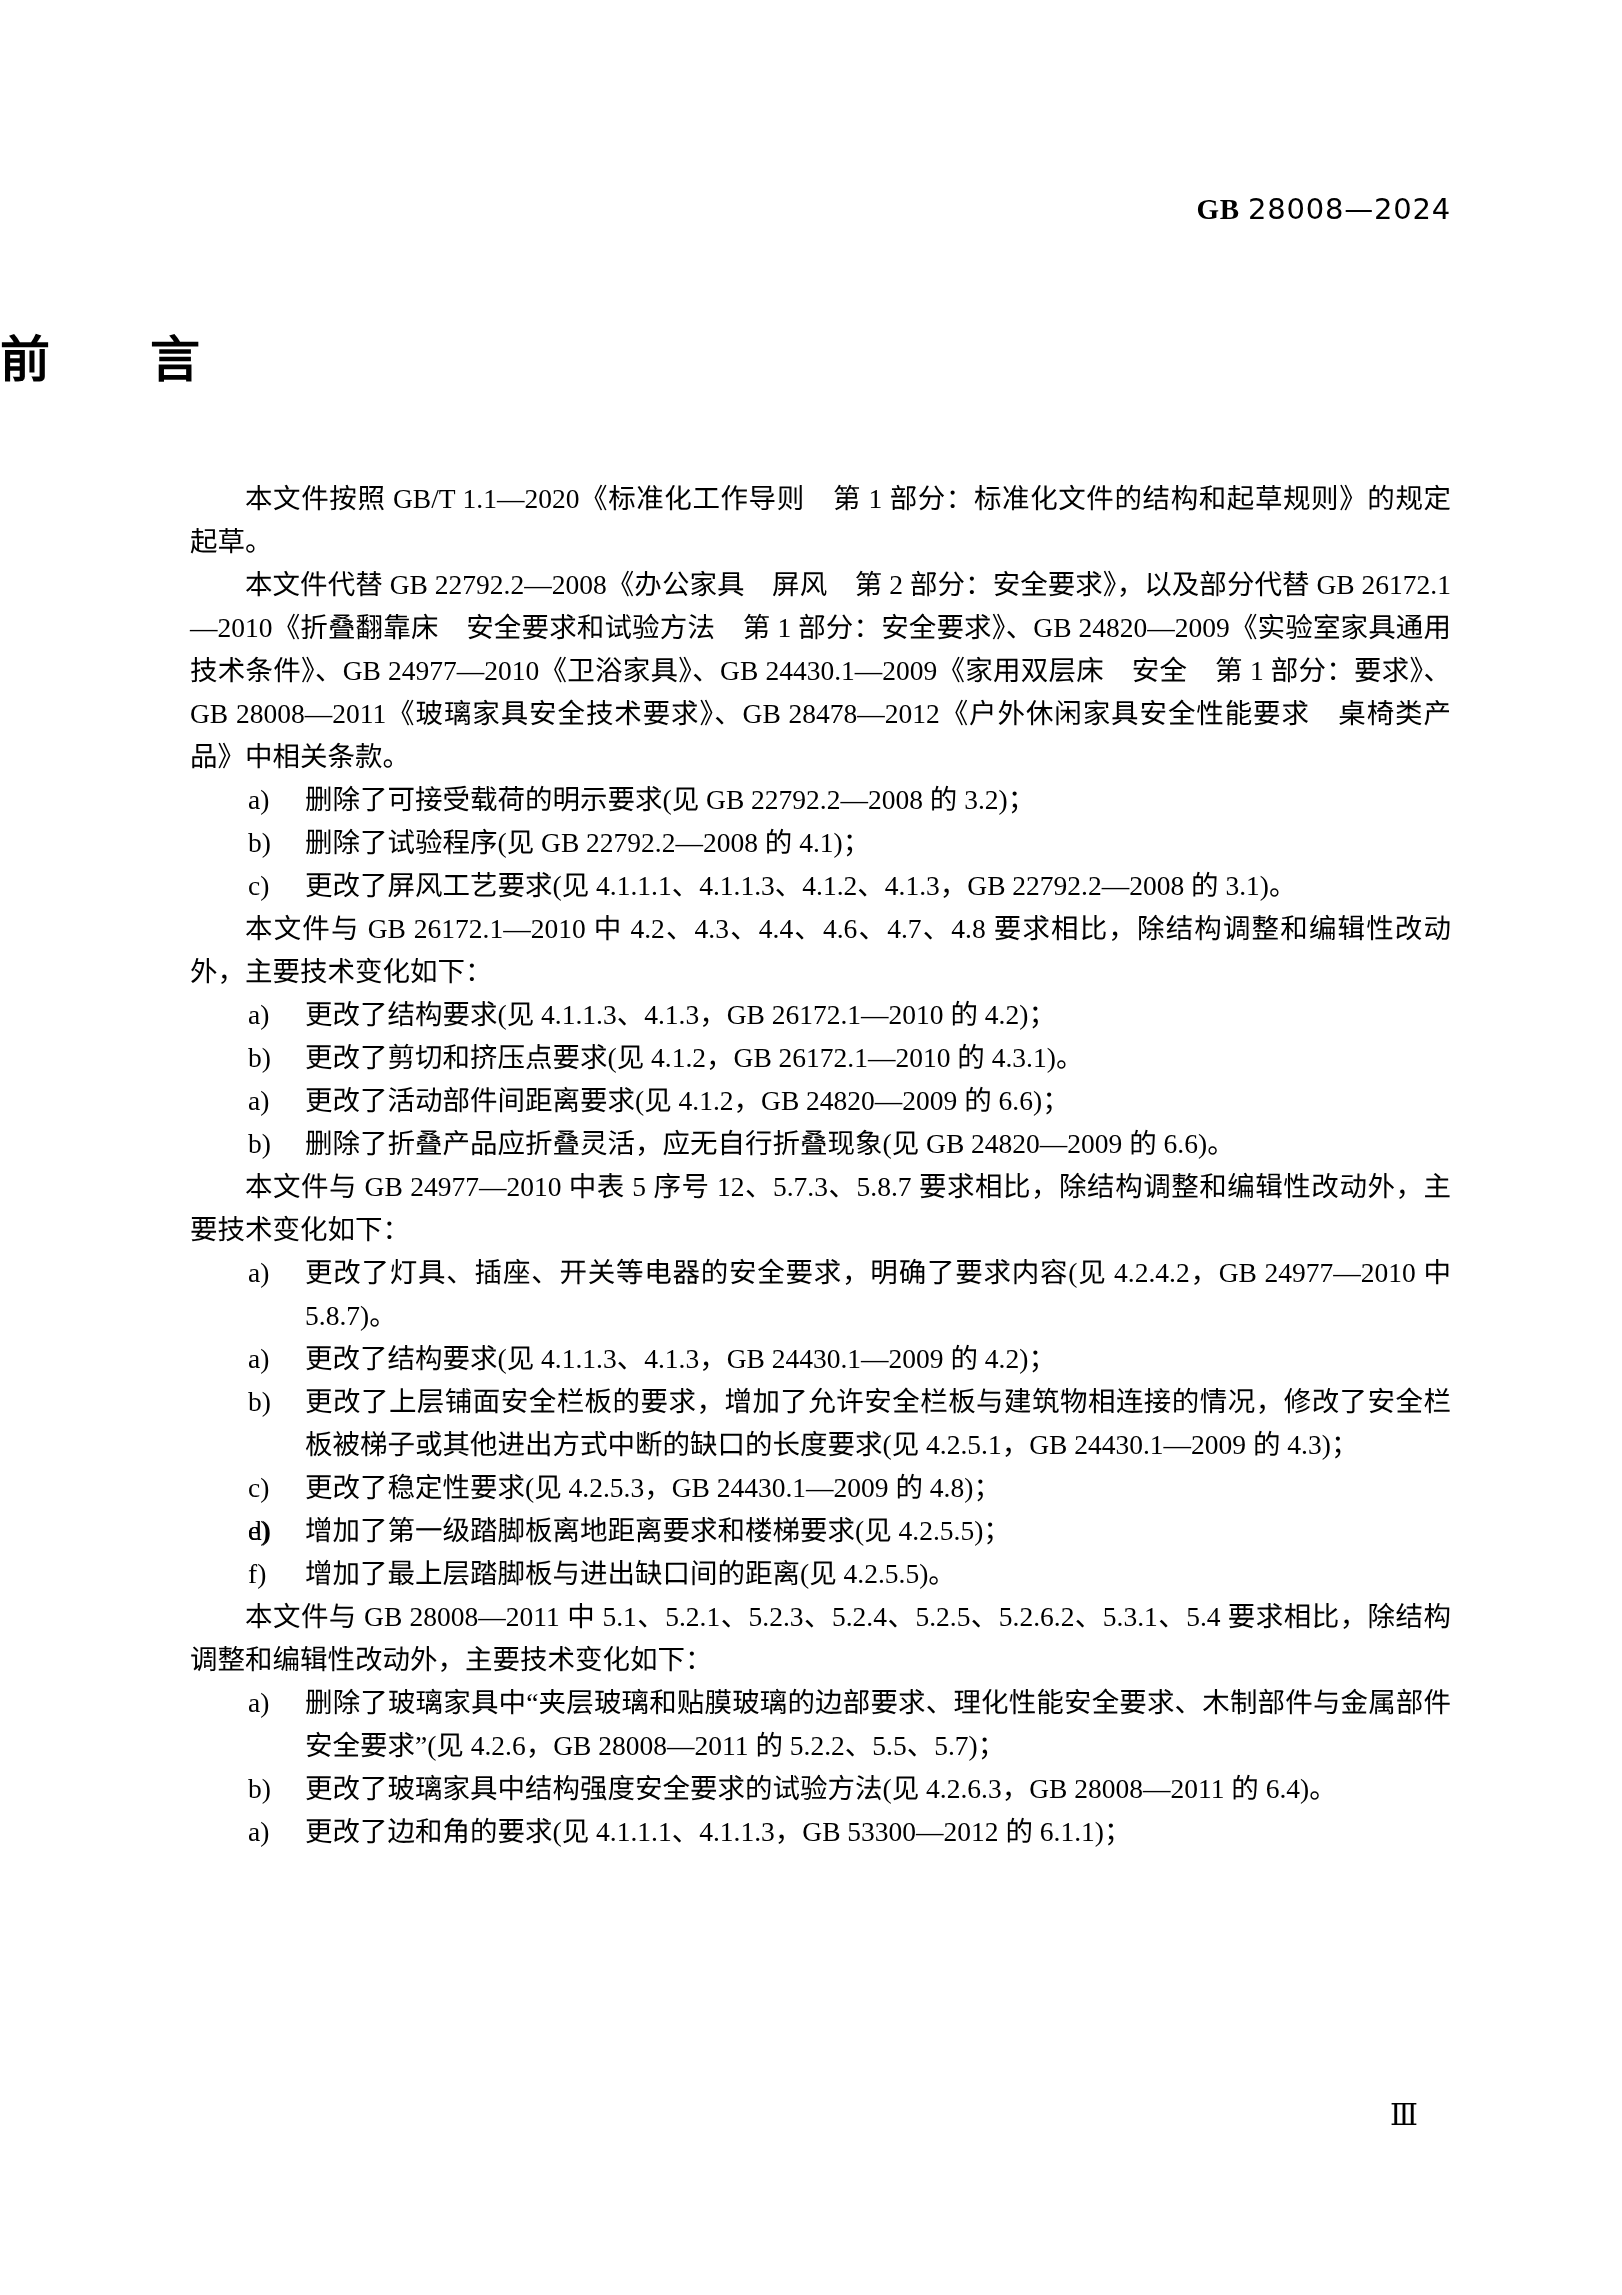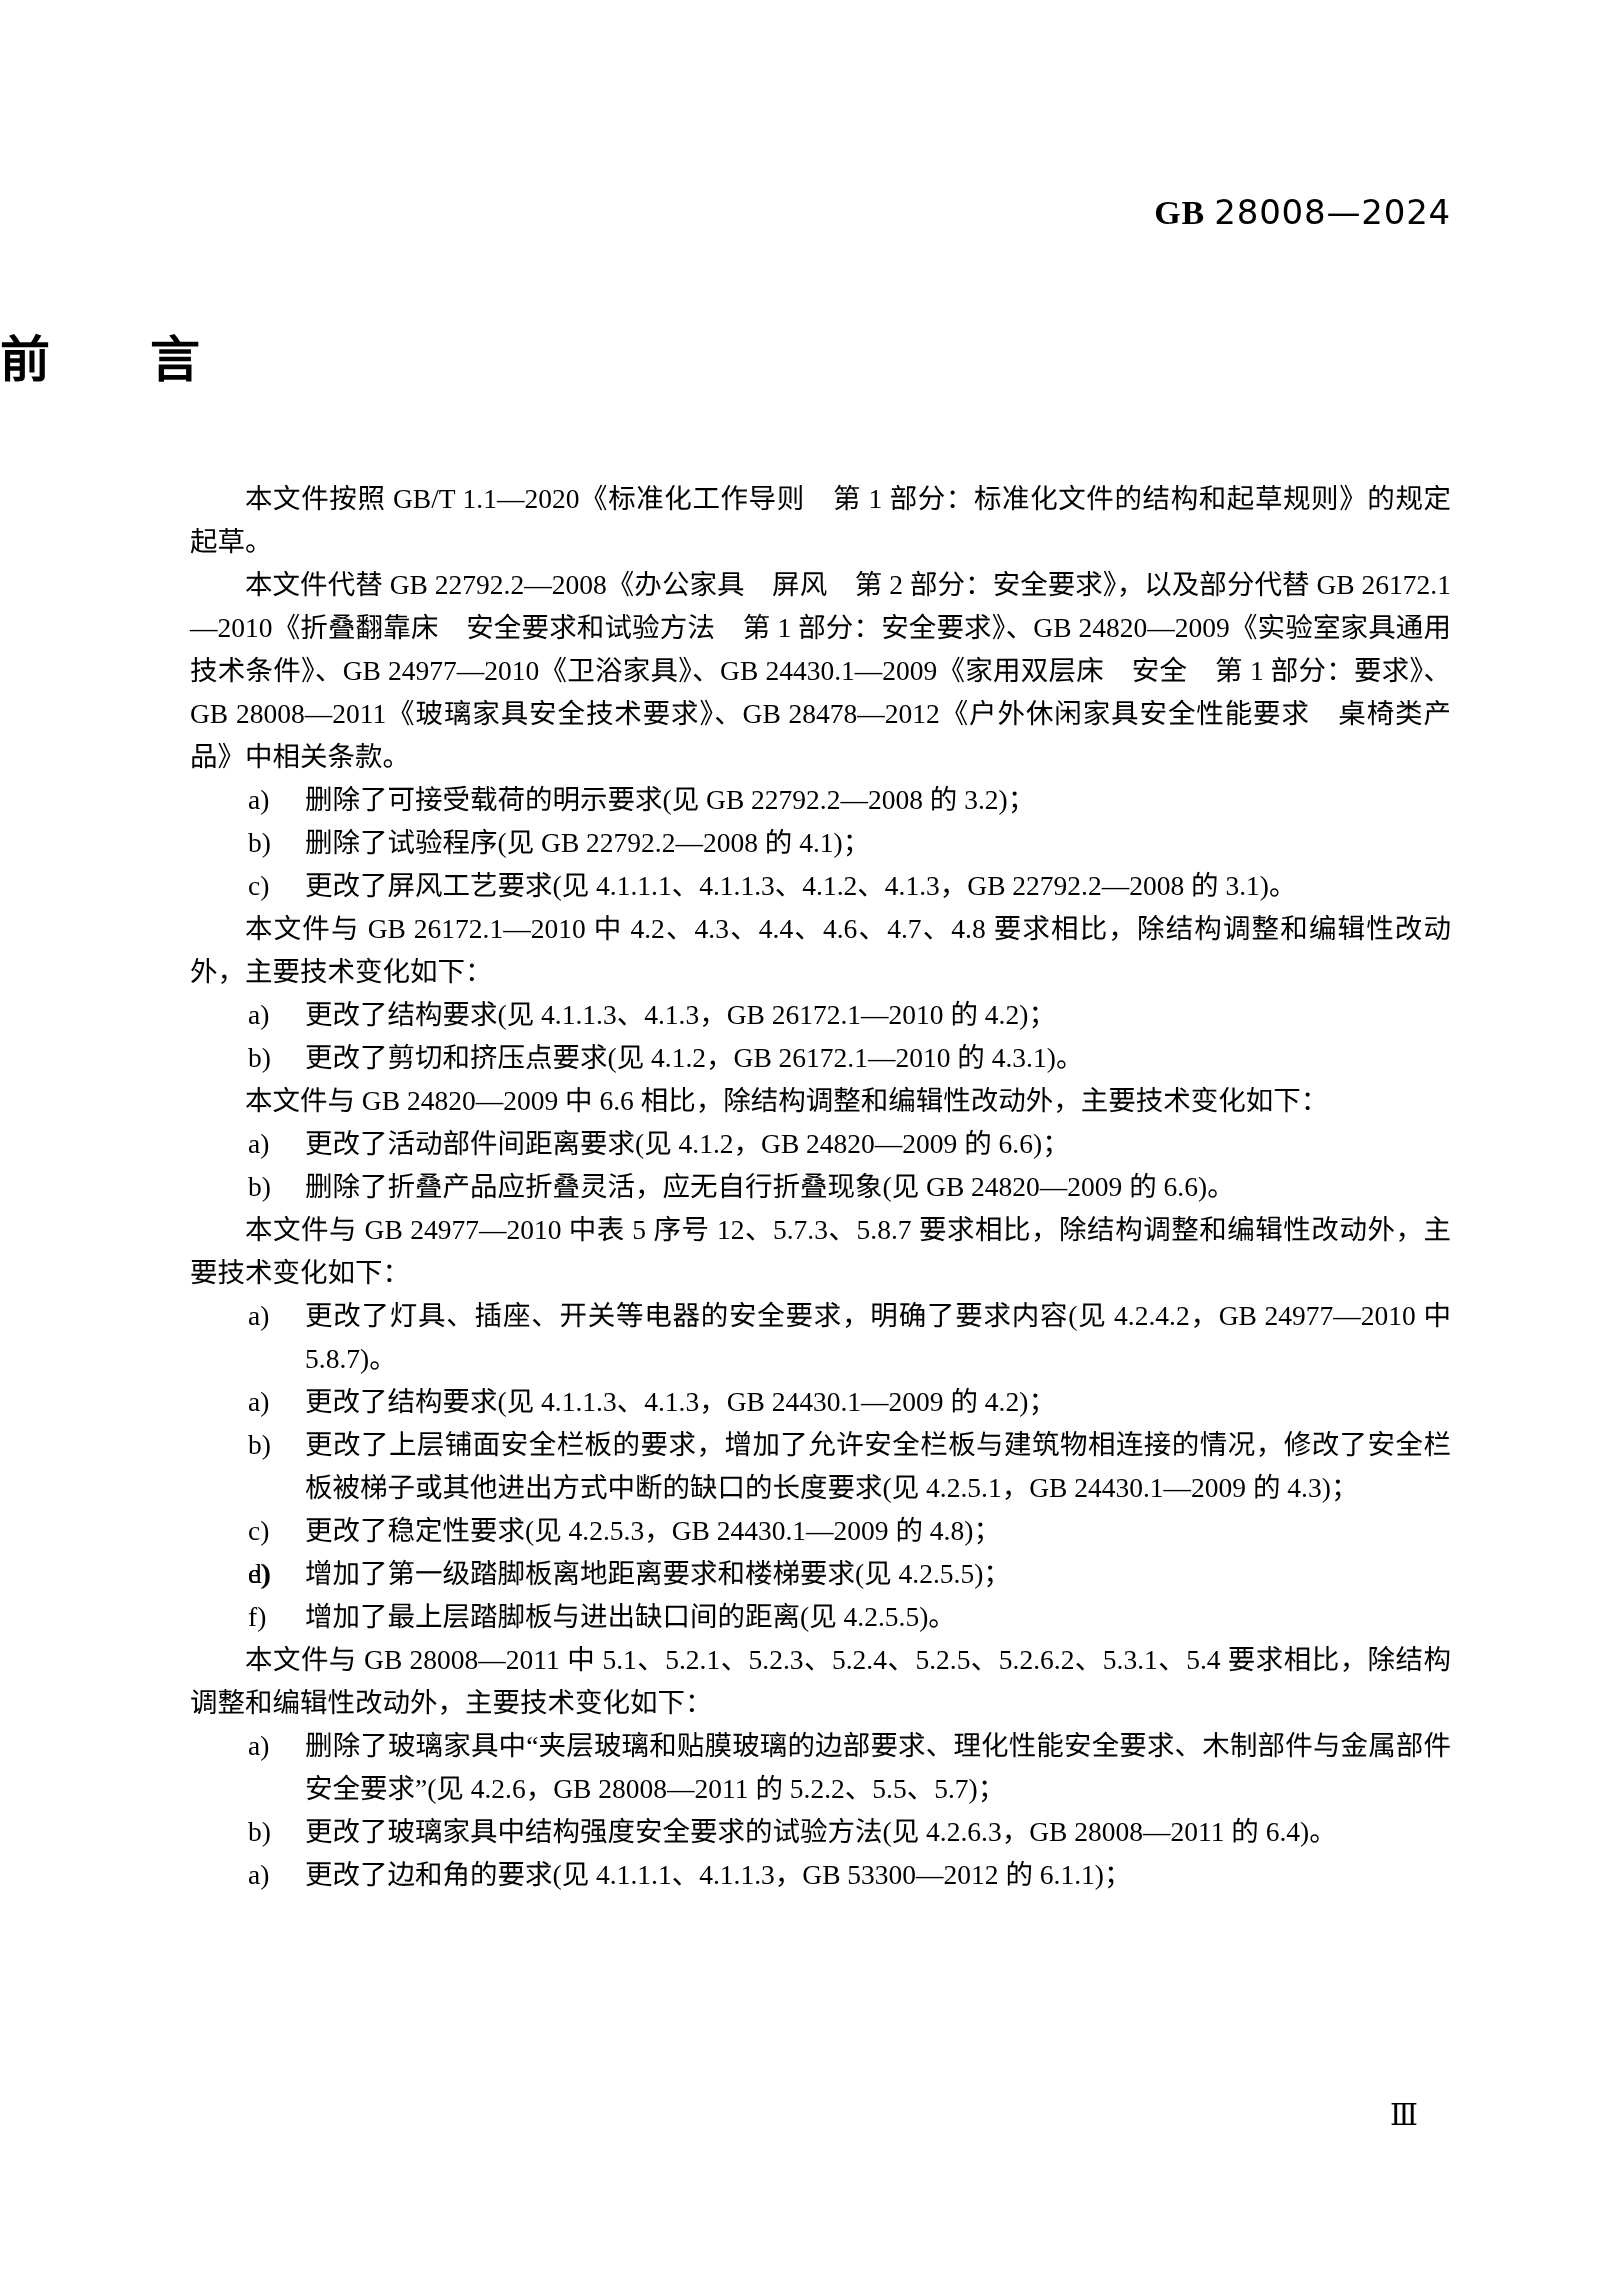--- a/index.html
+++ b/index.html
@@ -15,21 +15,21 @@
     background: #ffffff;
     color: #000000;
     font-family: "Liberation Serif", "DejaVu Serif", serif;
     overflow: hidden;
   }
   
   .doc-header {
     position: absolute;
     top: 192px;
     right: 172px;
-    font-size: 34px;
+    font-size: 29px;
     letter-spacing: 0.8px;
     white-space: nowrap;
     text-align: center;
   }
   .doc-header .code-prefix {
     font-family: "Liberation Serif", "DejaVu Serif", serif;
     font-weight: 700;
   }
   .doc-header .code-number {
     font-family: "DejaVu Sans", "Liberation Sans", sans-serif;
@@ -120,23 +120,20 @@
     <span>本文件与 GB 26172.1—2010 中 4.2、4.3、4.4、4.6、4.7、4.8 要求相比，除结构调整和编辑性改动外，主要技术变化如下：</span>
   </p>
       <p class="list-item">
     <span class="li-label">a)</span>
     <span>更改了结构要求(见 4.1.1.3、4.1.3，GB 26172.1—2010 的 4.2)；</span>
   </p>
       <p class="list-item">
     <span class="li-label">b)</span>
     <span>更改了剪切和挤压点要求(见 4.1.2，GB 26172.1—2010 的 4.3.1)。</span>
   </p>
-      <p class="para">
-    <span>本文件与 GB 24820—2009 中 6.6 相比，除结构调整和编辑性改动外，主要技术变化如下：</span>
-  </p>
       <p class="list-item">
     <span class="li-label">a)</span>
     <span>更改了活动部件间距离要求(见 4.1.2，GB 24820—2009 的 6.6)；</span>
   </p>
       <p class="list-item">
     <span class="li-label">b)</span>
     <span>删除了折叠产品应折叠灵活，应无自行折叠现象(见 GB 24820—2009 的 6.6)。</span>
   </p>
       <p class="para">
     <span>本文件与 GB 24977—2010 中表 5 序号 12、5.7.3、5.8.7 要求相比，除结构调整和编辑性改动外，主要技术变化如下：</span>

